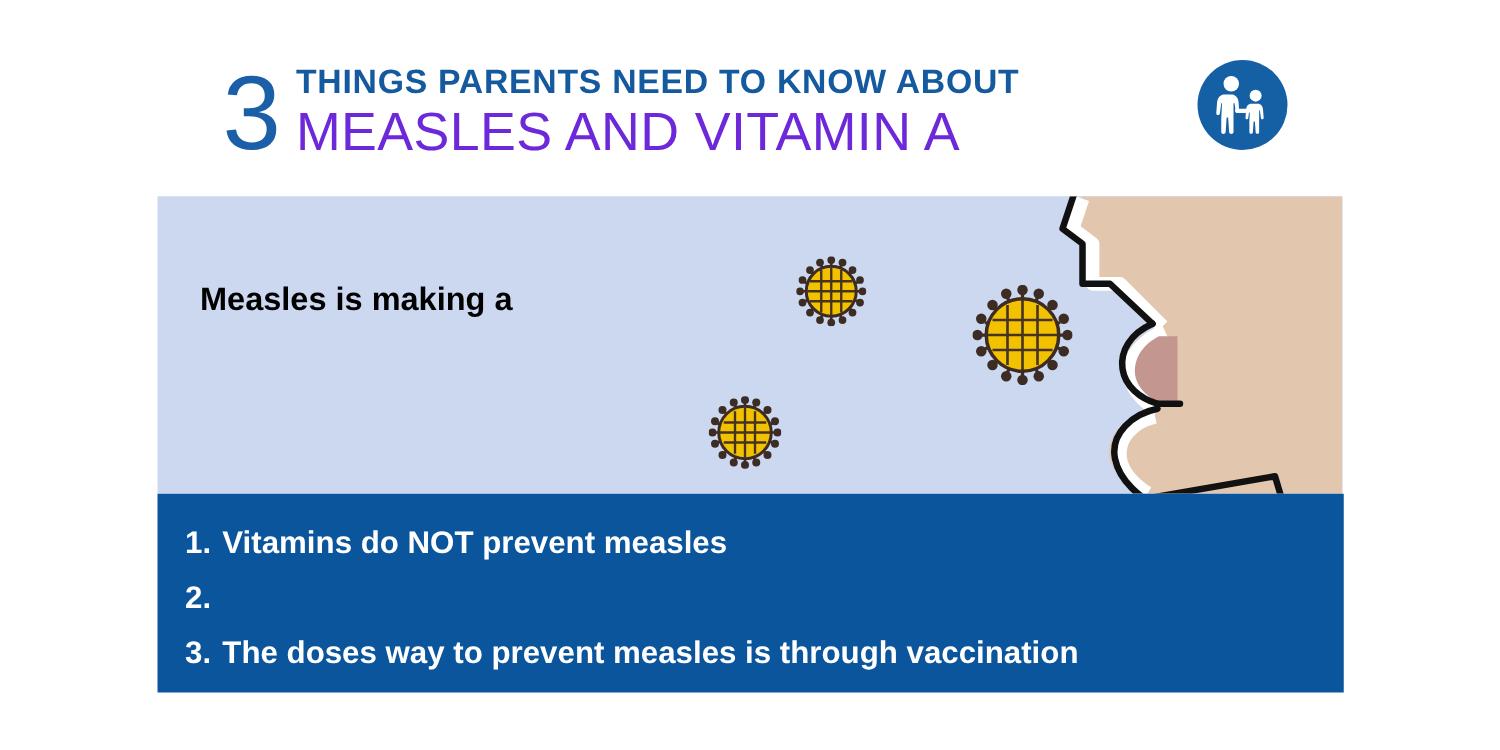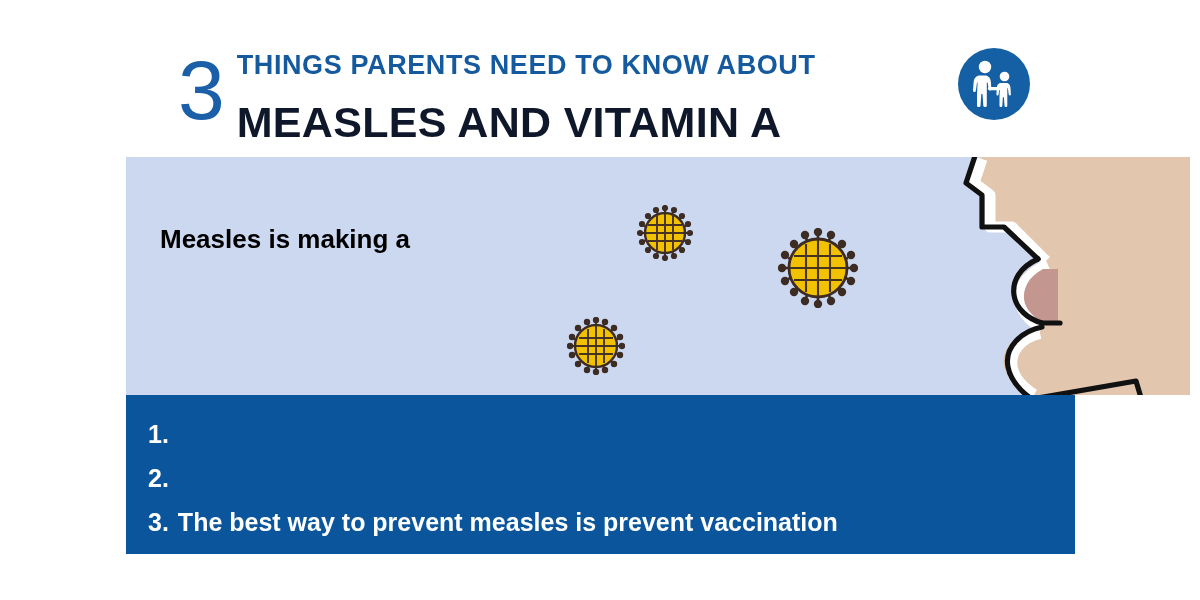--- a/index.html
+++ b/index.html
@@ -54,44 +54,44 @@
     line-height: 30px;
     font-weight: bold;
     color: #155a9e;
     letter-spacing: 0.6px;
     white-space: nowrap;
   }
 
   .title-line2 {
     font-size: 43px;
     line-height: 48px;
-    font-weight: bold;
-    color: #0f172a;
+    font-weight: normal;
+    color: #6d28d9;
     letter-spacing: 0.3px;
     white-space: nowrap;
-    margin-top: 18px;
+    margin-top: 2px;
   }
 
   .parent-child-badge {
     position: absolute;
     left: 780px;
     top: 10px;
     width: 72px;
     height: 72px;
     border-radius: 50%;
     background: #1560a4;
   }
   .parent-child-badge svg { display: block; }
 
   
   .illustration {
     position: absolute;
     left: 126px;
     top: 157px;
-    width: 1064px;
+    width: 948px;
     height: 238px;
     background: #ccd8ef;
     overflow: hidden;
   }
 
   .face-art {
     position: absolute;
     right: 0;
     top: 0;
     width: 260px;
@@ -371,25 +371,26 @@
           <line x1="37" y1="12" x2="37" y2="46"></line>
         </g>
       </svg>
     </div>
   </div>
 
   <div class="facts-bar">
 
     <div class="fact">
       <span class="fact-num">1.</span>
+      <span class="fact-text">Vitamins do NOT prevent measles</span>
     </div>
 
     <div class="fact">
       <span class="fact-num">2.</span>
     </div>
 
     <div class="fact">
       <span class="fact-num">3.</span>
-      <span class="fact-text">The best way to prevent measles is prevent vaccination</span>
+      <span class="fact-text">The doses way to prevent measles is through vaccination</span>
     </div>
   </div>
 
 </div>
 
 </body></html>

